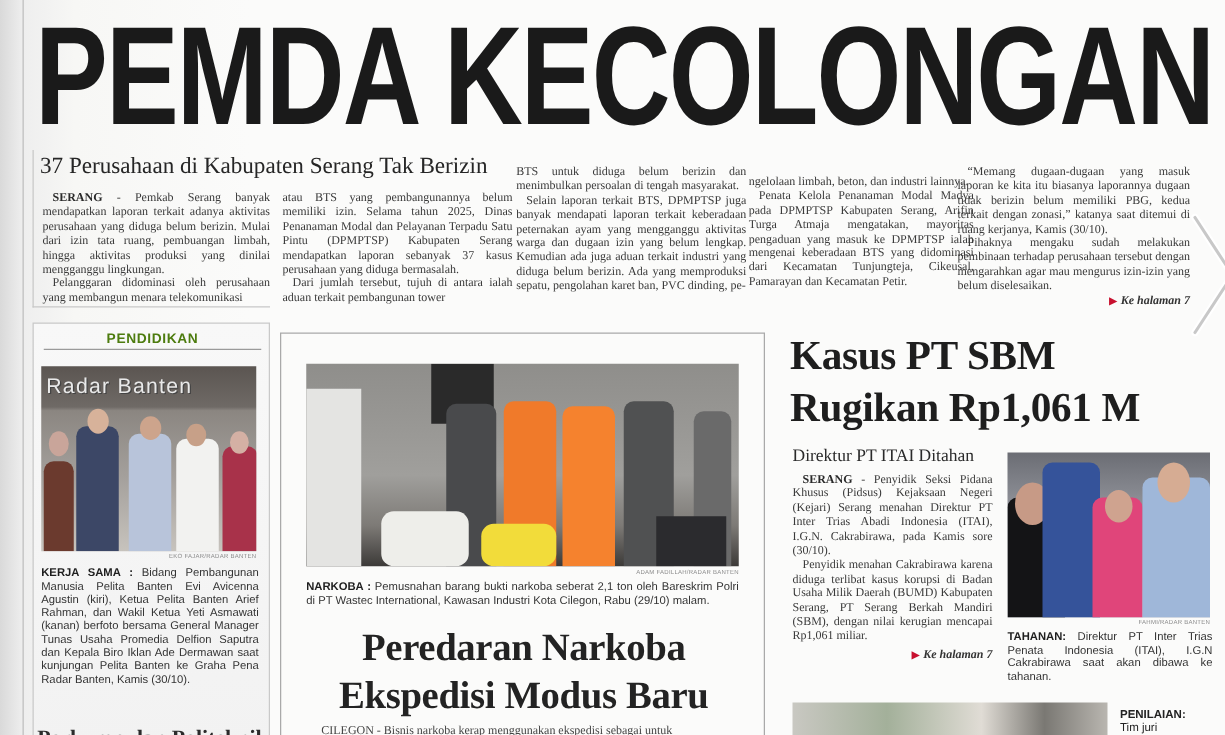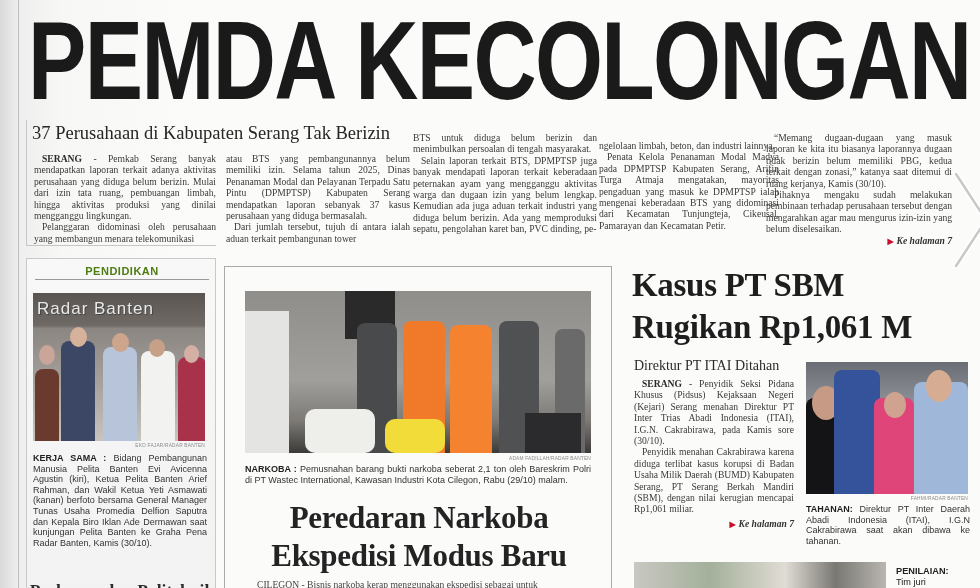--- a/index.html
+++ b/index.html
@@ -199,21 +199,21 @@
     <div class="person" style="left:0; width:46px; height:96px; background:#141416;"></div>
     <div class="head" style="left:6px; top:24px; width:28px; height:34px; background:#c79a86;"></div>
     <div class="person" style="left:28px; width:46px; height:124px; background:#35539a;"></div>
     <div class="person" style="left:68px; width:40px; height:96px; background:#e0457a;"></div>
     <div class="head" style="left:78px; top:30px; width:22px; height:26px; background:#cfa38f;"></div>
     <div class="person" style="left:108px; width:54px; height:112px; background:#9fb7d9;"></div>
     <div class="head" style="left:120px; top:8px; width:26px; height:32px; background:#d6ac93;"></div>
   </div>
   <div class="credit" style="left:806px; top:496px; width:162px;">FAHMI/RADAR BANTEN</div>
   <div class="caption" style="left:806px; top:504px; width:164px;">
-    <b>TAHANAN:</b> <span>Direktur PT Inter Daerah Abadi Indonesia (ITAI), I.G.N Cakrabirawa saat akan dibawa ke tahanan.</span>
+    <b>TAHANAN:</b> <span>Direktur PT Inter Trias Penata Indonesia (ITAI), I.G.N Cakrabirawa saat akan dibawa ke tahanan.</span>
   </div>
 
   <div class="photo penilaian-photo"></div>
   <div class="penilaian-cap">
     <b>PENILAIAN:</b><br>
     <span>Tim juri</span>
   </div>
 
   <svg class="next-chevron" viewBox="0 0 40 100">
     <polyline points="4,4 34,50 4,96" fill="none" stroke="#ffffff" stroke-opacity="0.85" stroke-width="6" stroke-linecap="round" stroke-linejoin="round"></polyline>

